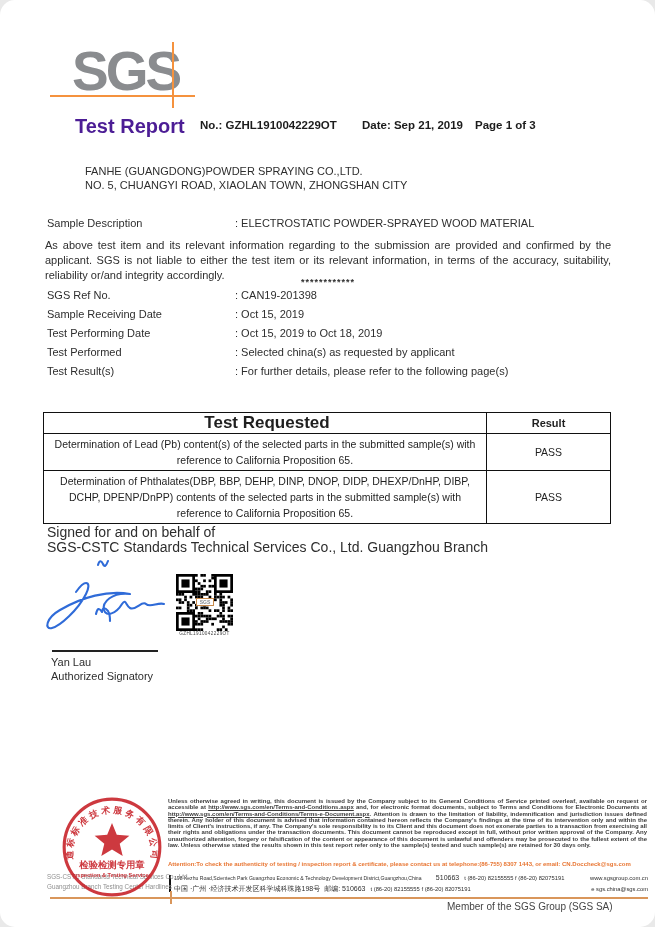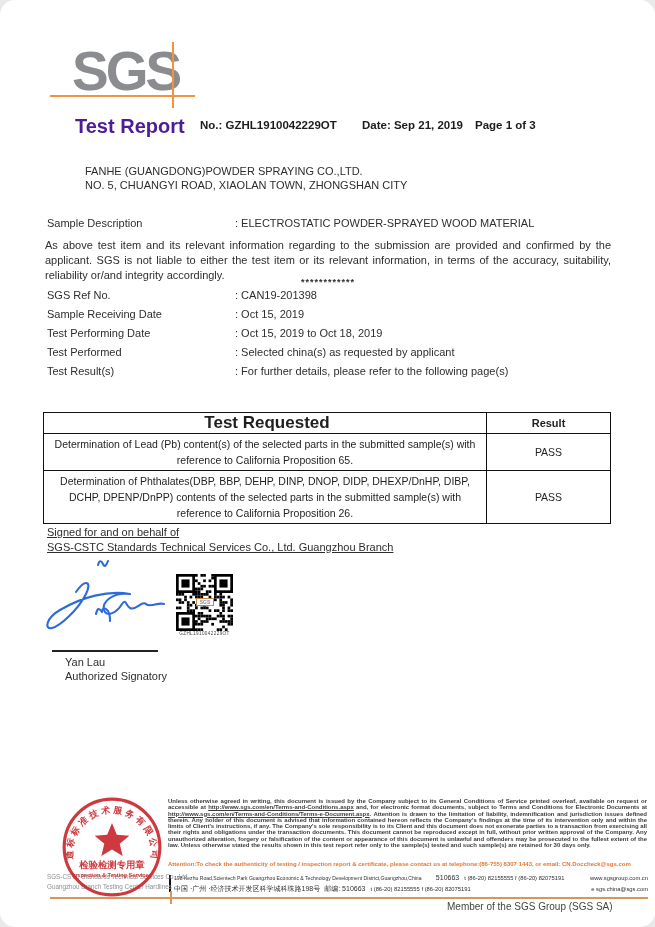--- a/index.html
+++ b/index.html
@@ -41,32 +41,32 @@
     border-collapse:collapse; font-size:10.5px; color:#1f1f1f;
     table-layout:fixed;
   }
   table.results th, table.results td { border:1.4px solid #111; vertical-align:middle; }
   table.results th { height:18px; }
   th.th-test { text-align:center; padding-left:4px; font-size:17px; }
   th.th-result { width:124px; text-align:center; font-size:11px; }
   td.td-test { padding:2px 4px; line-height:16px;text-align:center; }
   td.td-result { text-align:center;margin-top:10px; }
   
-  .signedfor { position:absolute; left:47px; top:525px; font-size:11px; line-height:15px; color:#2e2e2e;text-decoration:underline; }
+  .signedfor { position:absolute; left:47px; top:525px; font-size:14px; line-height:15px; color:#2e2e2e; }
   .sig-svg { position:absolute; left:42px; top:556px; }
   .qr-wrap { position:absolute; left:176px; top:574px; width:57px; }
   .qr-wrap svg { display:block; background:#fff; }
   .qr-center {
     position:absolute; left:20px; top:24px; width:18px; height:8px; background:#fff;
     border:0.5px solid #c98a4b; font-size:5px; font-weight:bold; color:#8a8c8f;
     text-align:center; line-height:7px;
   }
   .qr-caption { margin-top:0px; font-size:4.6px; letter-spacing:0.4px; color:#444; text-align:center; }
   .sig-rule { position:absolute; left:52px; top:650px; width:106px; height:1.6px; background:#222; }
-  .signatory { position:absolute; left:65px; top:655px; font-size:11px; line-height:14px; color:#2e2e2e; }
+  .signatory { position:absolute; left:51px; top:655px; font-size:11px; line-height:14px; color:#2e2e2e; }
   
   .stamp { position:absolute; left:60px; top:795px; width:104px; height:104px; opacity:.9; z-index:3; }
   .stamp-company { position:absolute; left:47px; top:872px; font-size:6.3px; line-height:9.5px;
                    color:#8f8f8f; z-index:2; white-space:nowrap; }
   
   .terms {
     position:absolute; left:168px; top:798px; width:479px;
     font-size:6px; line-height:6.3px; font-weight:bold; text-align:justify; color:#3d3d3d;
   }
   .terms a, .link { color:#3d3d3d; text-decoration:underline; }
@@ -142,21 +142,21 @@
     <tbody>
         <tr>
       <th class="th-test">Test Requested</th>
       <th class="th-result">Result</th>
     </tr>
     <tr>
       <td class="td-test">Determination of Lead (Pb) content(s) of the selected parts in the submitted sample(s) with reference to California Proposition 65.</td>
       <td class="td-result">PASS</td>
     </tr>
     <tr>
-      <td class="td-test">Determination of Phthalates(DBP, BBP, DEHP, DINP, DNOP, DIDP, DHEXP/DnHP, DIBP, DCHP, DPENP/DnPP) contents of the selected parts in the submitted sample(s) with reference to California Proposition 26.</td>
+      <td class="td-test">Determination of Phthalates(DBP, BBP, DEHP, DINP, DNOP, DIDP, DHEXP/DnHP, DIBP, DCHP, DPENP/DnPP) contents of the selected parts in the submitted sample(s) with reference to California Proposition 65.</td>
       <td class="td-result">PASS</td>
     </tr>
   </tbody>
     </table>
 
   <div class="signedfor">
     <div>Signed for and on behalf of</div>
     <div>SGS-CSTC Standards Technical Services Co., Ltd. Guangzhou Branch</div>
   </div>
 

